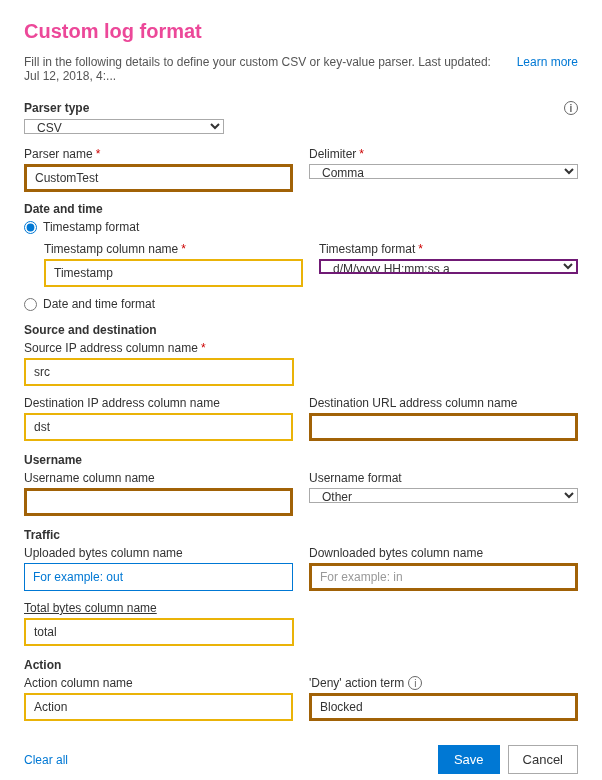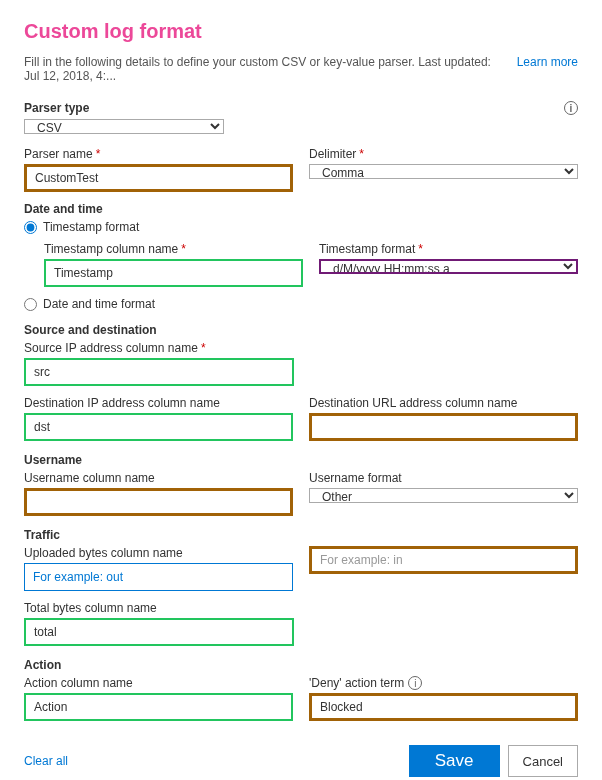--- a/index.html
+++ b/index.html
@@ -70,21 +70,21 @@
       width: 100%;
       height: 28px;
       border: 3px solid #a16207;
       padding: 4px 8px;
       font-size: 12px;
       color: #333;
       background: #fff;
       outline: none;
     }
     .form-input.highlighted {
-      border: 2px solid #22c55e;
+      border: 2px solid #eab308;
     }
     .form-select {
       width: 100%;
       height: 15px;
       border: 1px solid #aaa;
       padding: 0 8px;
       font-size: 12px;
       color: #333;
       background: #fff;
       appearance: auto;
@@ -136,22 +136,22 @@
       border: none;
     }
     .btn-row {
       display: flex;
       gap: 8px;
     }
     .btn-save {
       background: #0078d4;
       color: #fff;
       border: none;
-      padding: 6px 26px;
-      font-size: 17px;
+      padding: 6px 16px;
+      font-size: 13px;
       cursor: pointer;
     }
     .btn-cancel {
       background: #fff;
       color: #333;
       border: 1px solid #aaa;
       padding: 6px 14px;
       font-size: 13px;
       cursor: pointer;
     }
@@ -271,24 +271,25 @@
 </div>
 
 <div class="section-block">
   <div class="section-label">Traffic</div>
   <div class="form-row">
     <div class="form-col">
       <div class="field-label">Uploaded bytes column name</div>
       <input class="form-input upload-input" type="text" value="" placeholder="For example: out" style="">
     </div>
     <div class="form-col">
+      <div class="field-label">Downloaded bytes column name</div>
       <input class="form-input placeholder-gray" type="text" value="" placeholder="For example: in" style="">
     </div>
   </div>
-  <div style="width:270px;">
+  <div style="width:270px;text-decoration:underline;">
     <div class="field-label">Total bytes column name</div>
     <input class="form-input highlighted" type="text" value="total" style="">
   </div>
 </div>
 
 <div class="section-block">
   <div class="section-label">Action</div>
   <div class="form-row">
     <div class="form-col">
       <div class="field-label">Action column name</div>

